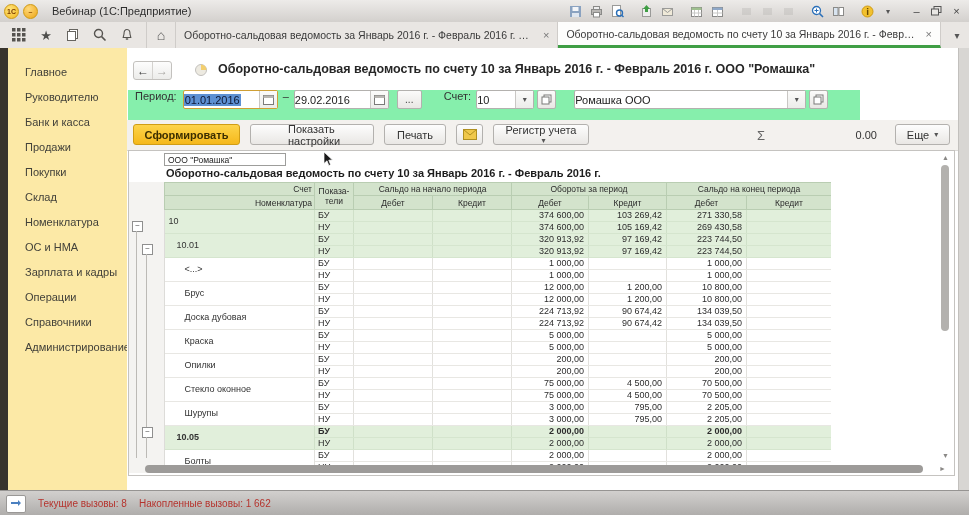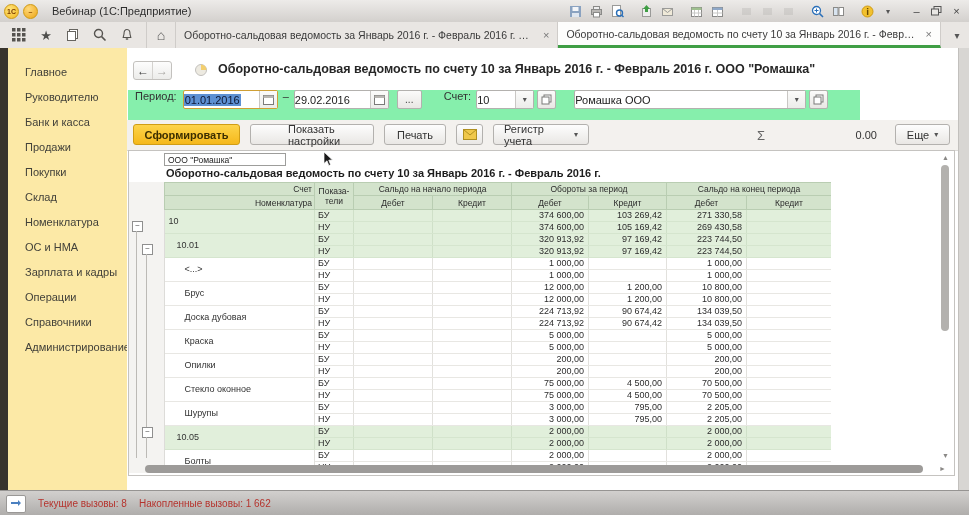--- a/index.html
+++ b/index.html
@@ -346,21 +346,21 @@
     <div class="actionbar">
       <div class="abtn primary" style="left:6px;width:107px;">Сформировать</div>
       <div class="abtn" style="left:123px;width:124px;padding-left:37px;">Показать настройки</div>
       <div class="abtn" style="left:257px;width:62px;">Печать</div>
       <div class="abtn" style="left:329px;width:27px;padding:0;">
         <svg width="14" height="11">
             <rect x="0.5" y="0.5" width="13" height="10" fill="#f0c84a" stroke="#b09020"></rect>
             <path d="M0.5 0.5 L7 6 L13.5 0.5" fill="none" stroke="#b09020"></path>
           </svg>
         </div>
-      <div class="abtn" style="left:366px;width:96px;">
+      <div class="abtn" style="left:366px;width:96px;flex-direction:column;">
         <span>Регистр учета</span>
         <span style="font-size:8px;margin-left:5px;color:#555;">▾</span>
       </div>
       <span class="sigma">Σ</span>
       <span class="sumval">0.00</span>
       <div class="abtn" style="left:768px;width:55px;">
         <span>Еще</span>
         <span style="font-size:8px;margin-left:5px;color:#555;">▾</span>
       </div>
     </div>
@@ -575,21 +575,21 @@
               </tr>
               <tr style="height: 11.4px;">
                 <td class="c-ind">НУ</td>
                 <td class="c-num"></td>
                 <td class="c-num"></td>
                 <td class="c-num">3 000,00</td>
                 <td class="c-num">795,00</td>
                 <td class="c-num">2 205,00</td>
                 <td class="c-num"></td>
               </tr>
-              <tr class="grp" style="height: 11.4px;">
+              <tr class="grp" style="height: 11.4px; font-weight: bold;">
                 <td class="c-name" rowspan="2" style="padding-left: 12px;">10.05</td>
                 <td class="c-ind">БУ</td>
                 <td class="c-num"></td>
                 <td class="c-num"></td>
                 <td class="c-num">2 000,00</td>
                 <td class="c-num"></td>
                 <td class="c-num">2 000,00</td>
                 <td class="c-num"></td>
               </tr>
               <tr class="grp" style="height: 11.4px;">

